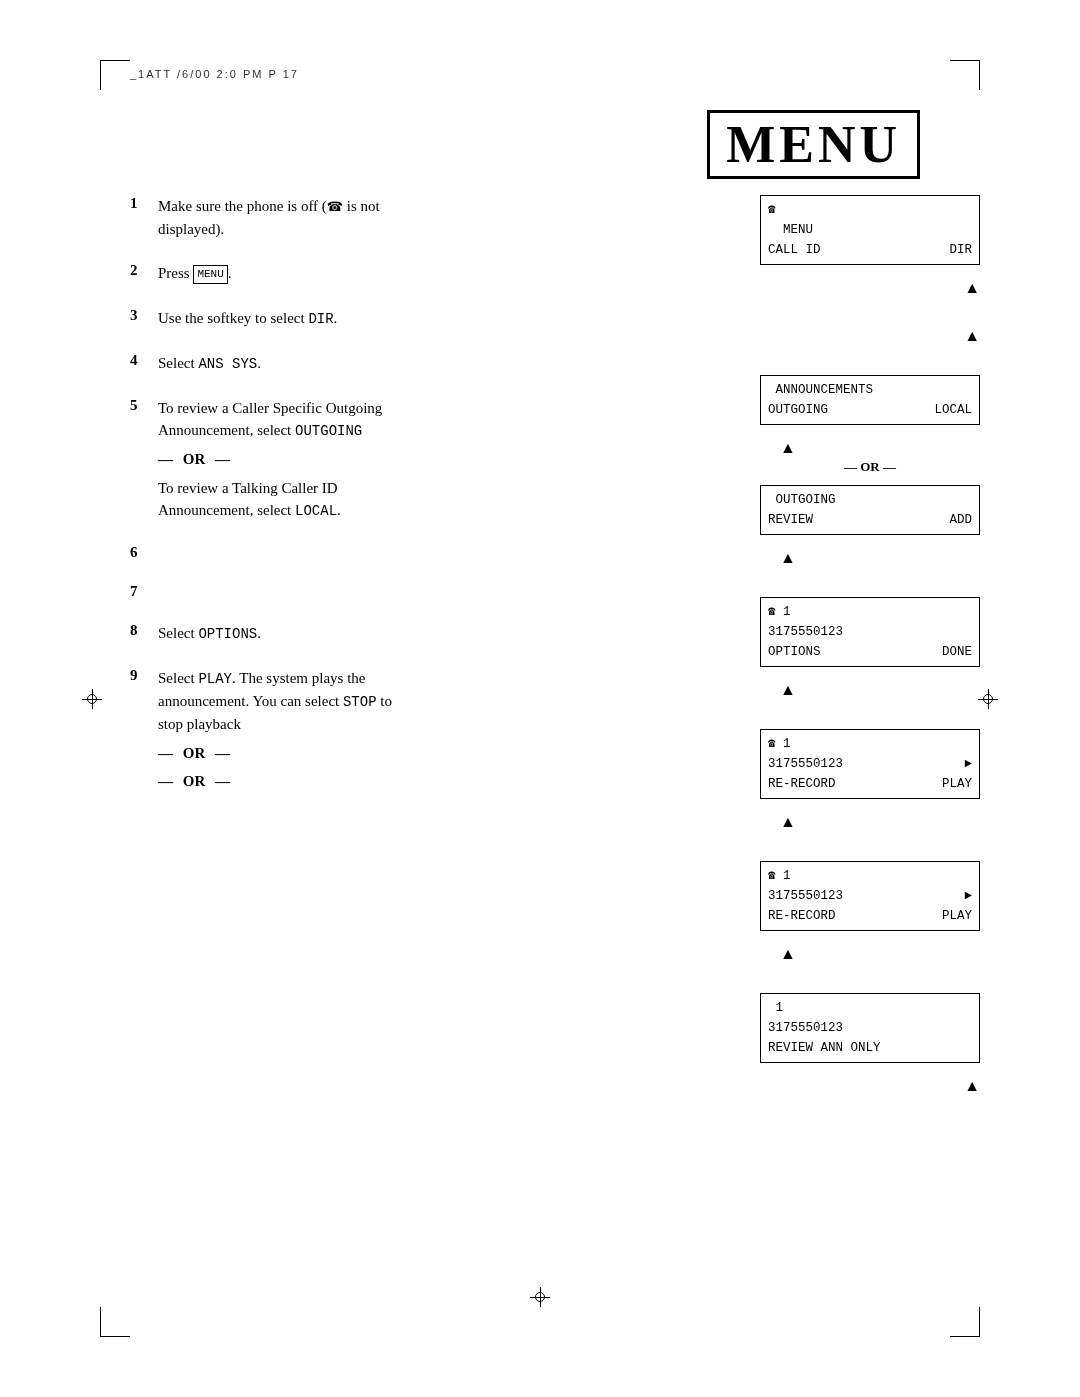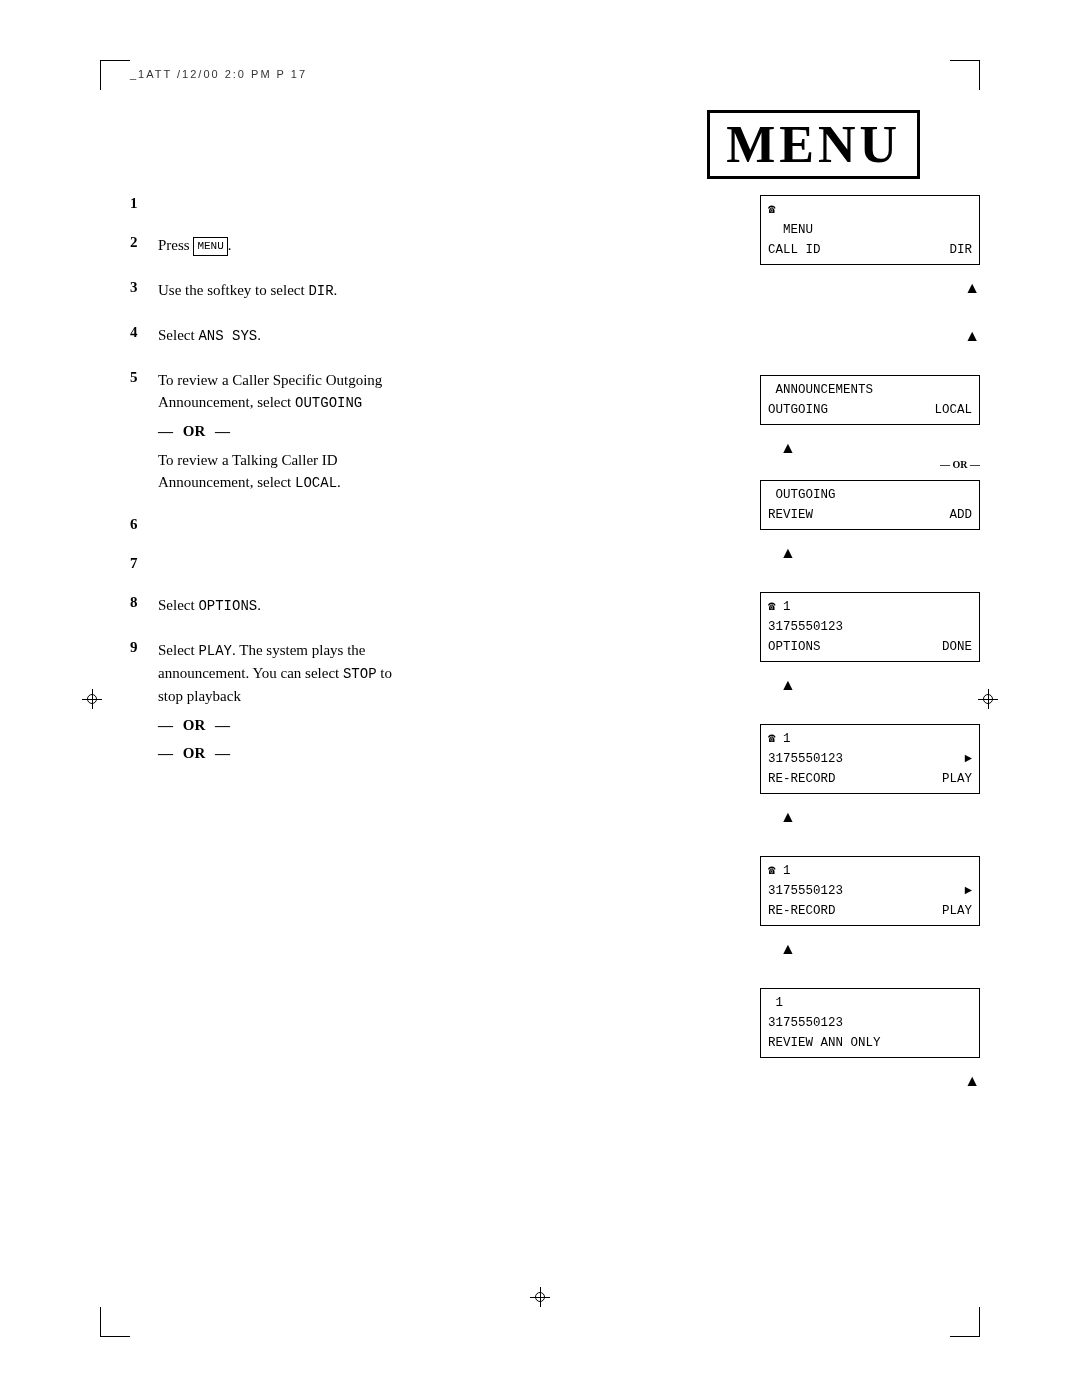--- a/index.html
+++ b/index.html
@@ -205,28 +205,31 @@
 </div>
 
 <div class="crosshair" style="right:82px; top:50%; transform:translateY(-50%);">
   <div class="crosshair-circle"></div>
 </div>
 
 <div class="crosshair" style="left:50%; bottom:90px; transform:translateX(-50%);">
   <div class="crosshair-circle"></div>
 </div>
 
-<div class="header-text">_1ATT   /12/00  2:0  PM  P   17</div>
+<div class="header-text">_1ATT   /6/00  2:0  PM  P   17</div>
 
 <div class="menu-title">MENU</div>
 
 <div class="content-left">
 
   <div class="step step-group">
     <span class="step-num">1</span>
+    <span class="step-content">
+      Make sure the phone is off (<span style="font-size:13px;">☎</span> is not<br>displayed).
+    </span>
   </div>
 
   <div class="step step-group">
     <span class="step-num">2</span>
     <span class="step-content">
       Press <span class="key-box">MENU</span>.
     </span>
   </div>
 
   <div class="step step-group">
@@ -312,21 +315,21 @@
       <div class="screen-row">
         <span>&nbsp;ANNOUNCEMENTS</span>
         <span></span>
       </div>
       <div class="screen-row">
         <span>OUTGOING</span>
         <span>LOCAL</span>
       </div>
     </div>
     <div style="text-align:left; font-size:16px; margin-top:2px; padding-left:20px;">▲</div>
-    <div style="text-align:right; font-size:10px; font-weight:bold; font-family:'Times New Roman',serif; margin-top:2px;">— OR —</div>
+    <div style="text-align:center; font-size:13px; font-weight:bold; font-family:'Times New Roman',serif; margin-top:2px;">— OR —</div>
   </div>
 
   <div class="screen-wrapper" style="margin-bottom:30px; margin-top:10px;">
     <div class="phone-screen">
       <div class="screen-row">
         <span>&nbsp;OUTGOING</span>
         <span></span>
       </div>
       <div class="screen-row">
         <span>REVIEW</span>

